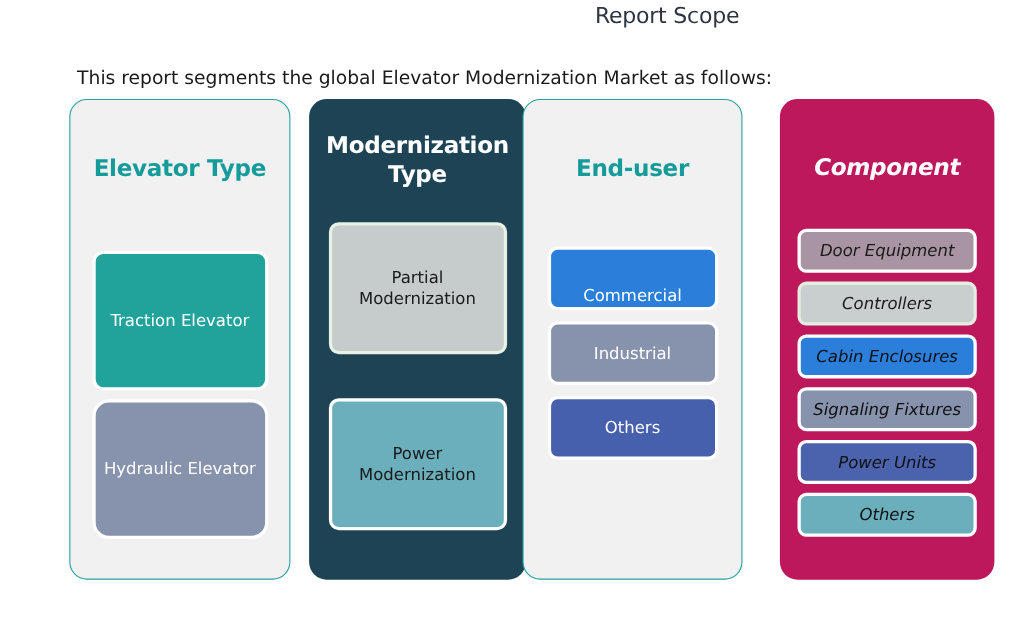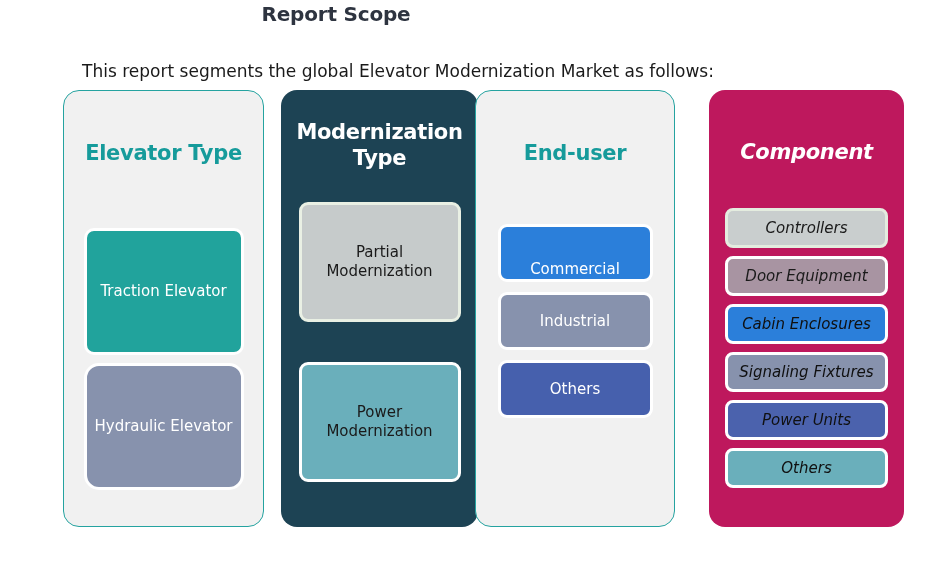--- a/index.html
+++ b/index.html
@@ -13,23 +13,23 @@
     font-family: "Liberation Sans", sans-serif;
     overflow: hidden;
     position: relative;
   }
 
   #page-title {
     position: absolute;
     left: 0;
     top: 2px;
     width: 672px;
-    text-align: center;
+    text-align: right;
     font-size: 20px;
-    font-weight: bold;
+    font-weight: normal;
     color: #2e3440;
     letter-spacing: -0.2px;
     font-family: "DejaVu Sans", sans-serif;
   }
 
   #page-subtitle {
     position: absolute;
     left: 0;
     top: 61px;
     width: 772px;
@@ -156,21 +156,21 @@
     border: 3px solid #ffffff;
     border-radius: 8px;
   }
   #col-4 .item + .item { margin-top: 8px; }
   #col-4 .item:first-child { border-color: #e4ecdf; }
 </style>
 </head>
 <body style="background: rgb(255, 255, 255);">
 
 <div id="page-title" style="color: rgb(46, 52, 64);">Report Scope</div>
-<div id="page-subtitle" style="color: rgb(26, 26, 26); padding-left: 12px;">This report segments the global Elevator Modernization Market as follows:</div>
+<div id="page-subtitle" style="color: rgb(26, 26, 26);">This report segments the global Elevator Modernization Market as follows:</div>
 
 <div id="columns">
 
   <div class="column light" id="col-1" style="background: rgb(241, 241, 241); border-color: rgb(37, 163, 160);">
     <div class="col-title" style="color: rgb(22, 155, 155);">Elevator Type</div>
     <div class="items">
       <div class="item" style="background: rgb(33, 163, 156); color: rgb(255, 255, 255); border-color: rgb(255, 255, 255);">
           <span>Traction Elevator</span>
         </div>
       <div class="item" style="background: rgb(135, 146, 173); color: rgb(255, 255, 255); border-color: rgb(255, 255, 255);">
@@ -202,26 +202,26 @@
         </div>
       <div class="item" style="background: rgb(70, 96, 173); color: rgb(255, 255, 255); border-color: rgb(255, 255, 255);">
           <span>Others</span>
         </div>
     </div>
   </div>
 
   <div class="column dark" id="col-4" style="background: #be185d; font-style: italic;">
     <div class="col-title" style="color: rgb(255, 255, 255);">Component</div>
     <div class="items">
+      <div class="item" style="background: rgb(168, 148, 162); color: rgb(26, 26, 26); border-color: rgb(255, 255, 255);">
+          <span>Door Equipment</span>
+        </div>
       <div class="item" style="background: rgb(201, 206, 206); color: rgb(26, 26, 26); border-color: rgb(228, 236, 223);">
           <span>Controllers</span>
         </div>
-      <div class="item" style="background: rgb(168, 148, 162); color: rgb(26, 26, 26); border-color: rgb(255, 255, 255);">
-          <span>Door Equipment</span>
-        </div>
       <div class="item" style="background: rgb(43, 127, 218); color: rgb(16, 16, 16); border-color: rgb(255, 255, 255);">
           <span>Cabin Enclosures</span>
         </div>
       <div class="item" style="background: rgb(135, 146, 173); color: rgb(16, 16, 16); border-color: rgb(255, 255, 255);">
           <span>Signaling Fixtures</span>
         </div>
       <div class="item" style="background: rgb(75, 98, 173); color: rgb(16, 16, 16); border-color: rgb(255, 255, 255);">
           <span>Power Units</span>
         </div>
       <div class="item" style="background: rgb(106, 175, 187); color: rgb(16, 16, 16); border-color: rgb(255, 255, 255);">

